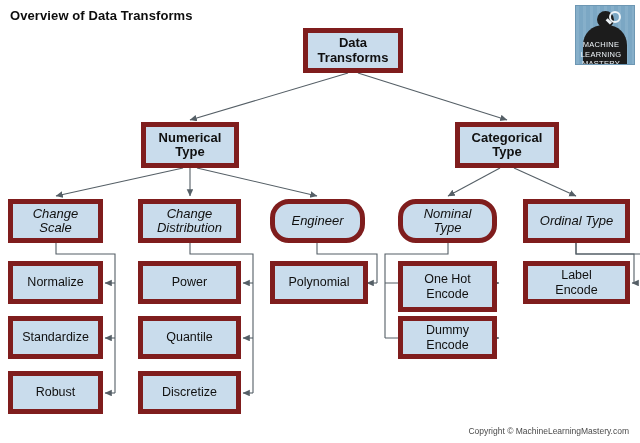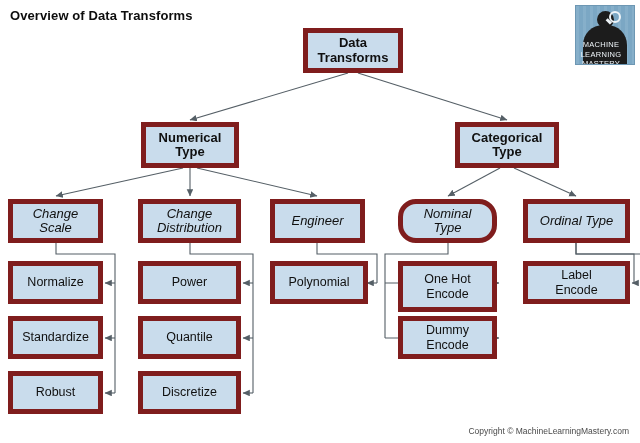--- a/index.html
+++ b/index.html
@@ -148,21 +148,21 @@
     </div>
     <div class="node bold" style="left: 455px; top: 122px; width: 104px; height: 46px;">
       <span>Categorical<br>Type</span>
     </div>
     <div class="node italic" style="left: 8px; top: 199px; width: 95px; height: 44px;">
       <span>Change<br>Scale</span>
     </div>
     <div class="node italic" style="left: 138px; top: 199px; width: 103px; height: 44px;">
       <span>Change<br>Distribution</span>
     </div>
-    <div class="node italic" style="left: 270px; top: 199px; width: 95px; height: 44px;">
+    <div class="node italic" style="left: 270px; top: 199px; width: 95px; height: 44px; border-radius: 19px;">
       <span>Engineer</span>
     </div>
     <div class="node italic" style="left: 398px; top: 199px; width: 99px; height: 44px; border-radius: 18px;">
       <span>Nominal<br>Type</span>
     </div>
     <div class="node italic" style="left: 523px; top: 199px; width: 107px; height: 44px;">
       <span>Ordinal Type</span>
     </div>
     <div class="node" style="left: 8px; top: 261px; width: 95px; height: 43px;">
       <span>Normalize</span>

